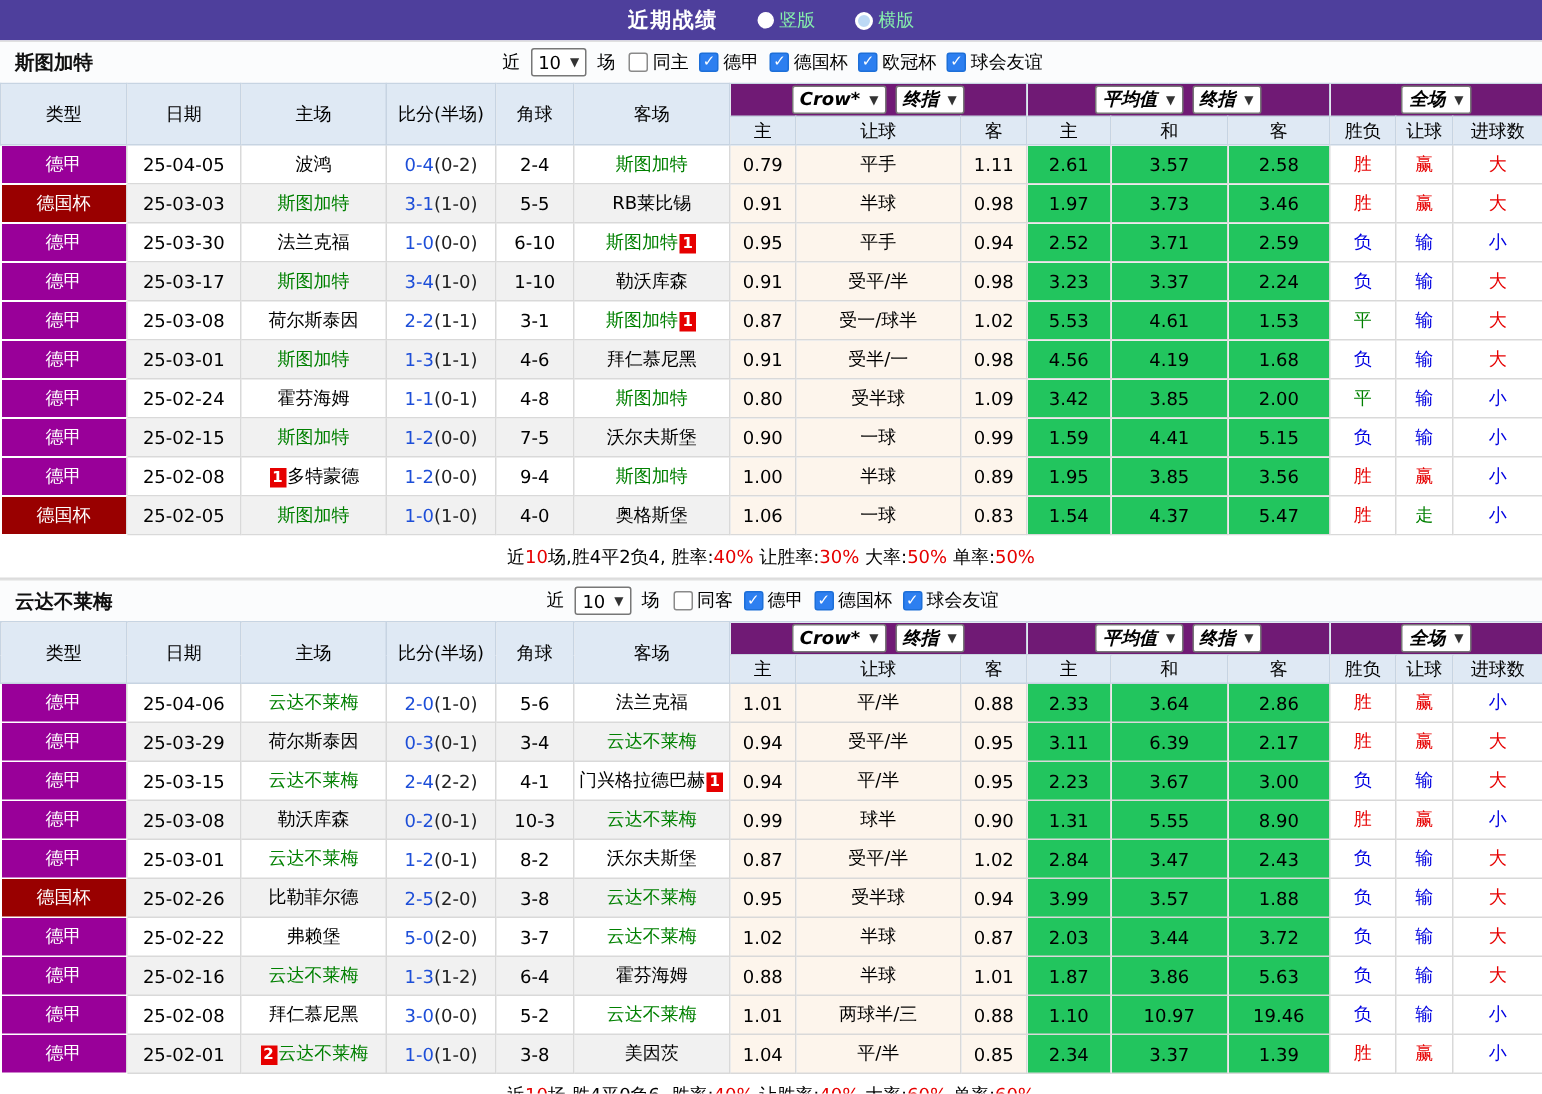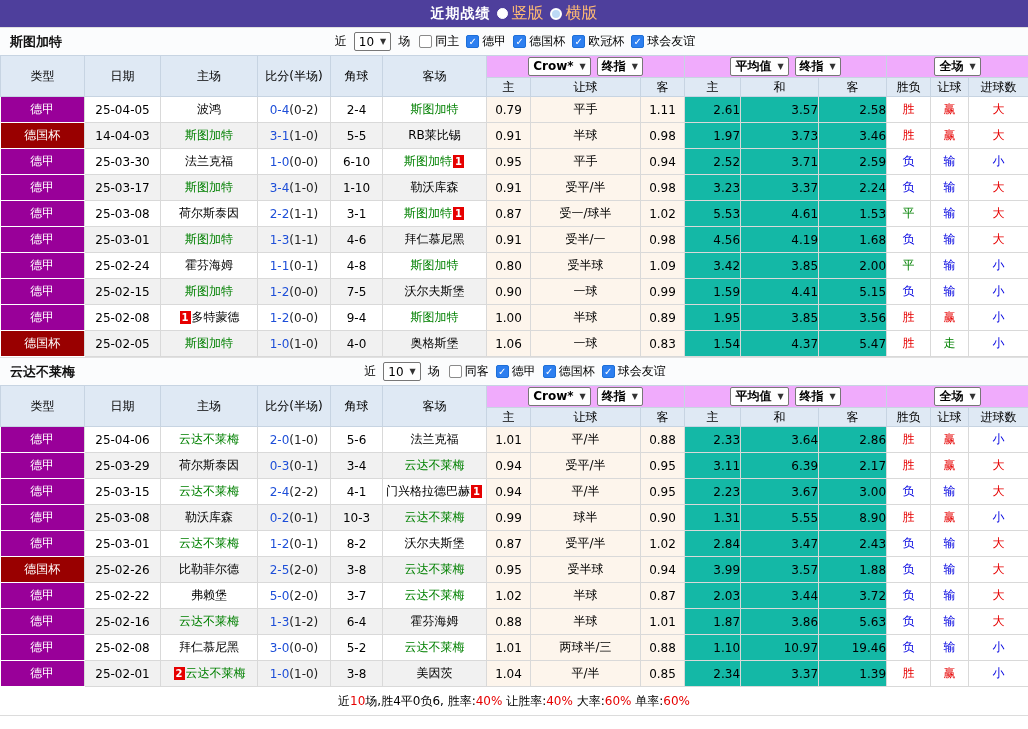--- a/index.html
+++ b/index.html
@@ -5,28 +5,28 @@
   * { box-sizing: border-box; }
   html,body { margin:0; padding:0; }
   body {
     width:1028px; height:729px; background:#fff;
     font-family:"DejaVu Sans","Liberation Sans",sans-serif;
     font-size:12px; color:#000;
   }
   
   .topbar {
     height:27px; background:#4e3f9c; color:#fff;
-    display:flex; align-items:center; justify-content:center; gap:6px;
+    display:flex; align-items:center; justify-content:center; gap:26px;
   }
   .topbar .title { font-weight:bold; font-size:14px; letter-spacing:1px; }
   .radio-wrap { display:flex; align-items:center; gap:4px; }
   .radio { width:11px; height:11px; border-radius:50%; display:inline-block; }
   .radio.on  { background:#fff; border:1px solid #fff; }
   .radio.off { background:#bcd9f5; border:2px solid #fff; width:12px; height:12px; }
-  .radio-label { color:#fdba74; font-size:16px; }
+  .radio-label { color:#86efac; font-size:12px; }
   
   .section-head {
     height:28px; position:relative; background:#fbfcfd;
     display:flex; align-items:center; justify-content:center;
     border-top:1px solid #e0e0e0;
   }
   .team-name { position:absolute; left:10px; font-weight:bold; font-size:13px; color:#111; }
   .filters { display:flex; align-items:center; gap:2px; }
   .filters .gap { margin:0 2px; }
   .selbox {
@@ -39,29 +39,29 @@
     width:13px; height:13px; display:inline-flex; align-items:center; justify-content:center;
     border:1px solid #8a8a8a; background:#fff; border-radius:2px; margin:0 1px 0 5px;
   }
   .cb.on { background:#2d7ff0; border-color:#1d6fd8; color:#fff; font-size:10px; font-weight:bold; }
   
   table.results { border-collapse:collapse; table-layout:fixed; width:1028px; text-align:center; }
   table.results th, table.results td { padding:0; overflow:hidden; white-space:nowrap; }
   .hcell {
     background:#dfe9f4; border:1px solid #c7d4e2; font-weight:normal; font-size:12px; color:#000;
   }
-  .ctrlcell { background:#f0abfc; border:1px solid #c7d4e2; height:22px; }
+  .ctrlcell { background:#701a75; border:1px solid #c7d4e2; height:22px;font-style:italic; }
   tr.subrow th { height:19px; }
   tbody td { height:26px; border-right:1px solid #d9d9d9; border-bottom:1px solid #d9d9d9; background:#fff; }
   td.league { color:#fff; border-bottom:1px solid #fff; }
   td.league.purple { background:#990099; }
   td.league.cup    { background:#990000; }
   tr.even td.plain { background:#f1f1f1; }
   td.c-crow { background:#fdf5ec; }
-  td.c-avg  { background:#14b8a6;text-align:right; }
+  td.c-avg  { background:#22c55e; }
   .team-green { color:#008000; }
   .score-main { color:#1d4ed8; }
   .score-half { color:#222; }
   .badge {
     display:inline-block; background:#e60000; color:#fff; font-size:10px; font-weight:bold;
     min-width:11px; height:13px; line-height:13px; padding:0 1px; margin:0 1px; text-align:center;
   }
   .res-r { color:#e60000; }
   .res-b { color:#0000e0; }
   .res-g { color:#008000; }
@@ -187,21 +187,21 @@
           <td class="c-crow">1.11</td>
           <td class="c-avg">2.61</td>
           <td class="c-avg">3.57</td>
           <td class="c-avg">2.58</td>
           <td class="res-r">胜</td>
           <td class="res-r">赢</td>
           <td class="res-r">大</td>
         </tr>
         <tr class="even">
           <td class="league cup">德国杯</td>
-          <td class="plain">14-04-03</td>
+          <td class="plain">25-03-03</td>
           <td class="plain"><span class="team-green">斯图加特</span></td>
           <td class="plain"><span class="score-main">3-1</span><span class="score-half">(1-0)</span></td>
           <td class="plain">5-5</td>
           <td class="plain"><span>RB莱比锡</span></td>
           <td class="c-crow">0.91</td>
           <td class="c-crow">半球</td>
           <td class="c-crow">0.98</td>
           <td class="c-avg">1.97</td>
           <td class="c-avg">3.73</td>
           <td class="c-avg">3.46</td>
@@ -340,20 +340,21 @@
           <td class="c-crow">0.83</td>
           <td class="c-avg">1.54</td>
           <td class="c-avg">4.37</td>
           <td class="c-avg">5.47</td>
           <td class="res-r">胜</td>
           <td class="res-g">走</td>
           <td class="res-b">小</td>
         </tr>
       </tbody>
     </table>
+    <div class="summary"><span>近</span><span class="red">10</span><span>场,胜4平2负4, 胜率:</span><span class="red">40%</span><span> 让胜率:</span><span class="red">30%</span><span> 大率:</span><span class="red">50%</span><span> 单率:</span><span class="red">50%</span></div>
     <div class="section-head">
       <span class="team-name">云达不莱梅</span>
       <div class="filters">
         <span class="gap">近</span>
         <span class="selbox">
           <span class="sel-label">10</span>
           <span class="sel-arrow">▼</span>
         </span>
         <span class="gap">场</span>
         <span class="cb"></span>

